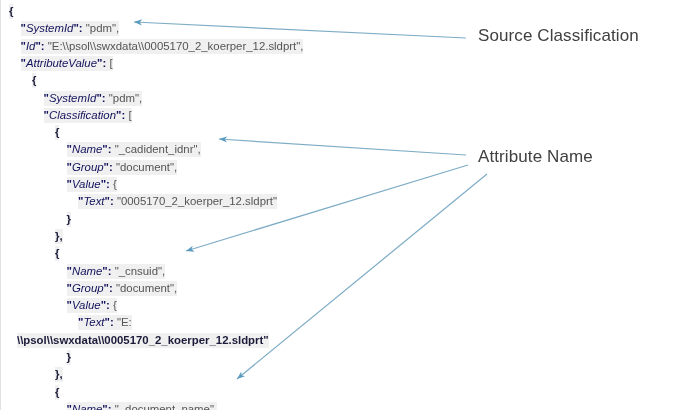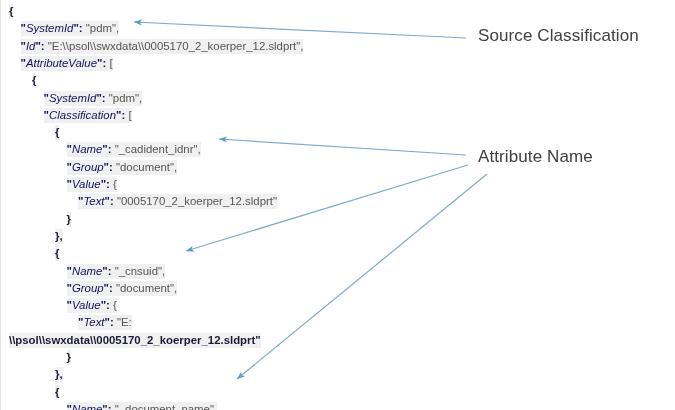--- a/index.html
+++ b/index.html
@@ -98,21 +98,21 @@
       <div class="code-line" style="top: 159.7px; left: 65.5px;"><span class="seg"><span class="kp">"</span><span class="k">Group</span><span class="kp">":</span> <span class="v">"document",</span></span></div>
       <div class="code-line" style="top: 177px; left: 65.5px;"><span class="seg"><span class="kp">"</span><span class="k">Value</span><span class="kp">":</span> <span class="v">{</span></span></div>
       <div class="code-line" style="top: 194.3px; left: 77px;"><span class="seg"><span class="kp">"</span><span class="k">Text</span><span class="kp">":</span> <span class="v">"0005170_2_koerper_12.sldprt"</span></span></div>
       <div class="code-line" style="top: 211.6px; left: 65.5px;"><span class="seg"><span class="brace">}</span></span></div>
       <div class="code-line" style="top: 228.9px; left: 54px;"><span class="seg"><span class="brace">},</span></span></div>
       <div class="code-line" style="top: 246.2px; left: 54px;"><span class="seg"><span class="brace">{</span></span></div>
       <div class="code-line" style="top: 263.5px; left: 65.5px;"><span class="seg"><span class="kp">"</span><span class="k">Name</span><span class="kp">":</span> <span class="v">"_cnsuid",</span></span></div>
       <div class="code-line" style="top: 280.8px; left: 65.5px;"><span class="seg"><span class="kp">"</span><span class="k">Group</span><span class="kp">":</span> <span class="v">"document",</span></span></div>
       <div class="code-line" style="top: 298.1px; left: 65.5px;"><span class="seg"><span class="kp">"</span><span class="k">Value</span><span class="kp">":</span> <span class="v">{</span></span></div>
       <div class="code-line" style="top: 315.4px; left: 77px;"><span class="seg"><span class="kp">"</span><span class="k">Text</span><span class="kp">":</span> <span class="v">"E:</span></span></div>
-      <div class="code-line" style="top: 332.7px; left: 8px;"><span class="seg"><span class="brace">\\psol\\swxdata\\0005170_2_koerper_12.sldprt"</span></span></div>
+      <div class="code-line" style="top: 332.7px; left: 16px;"><span class="seg"><span class="brace">\\psol\\swxdata\\0005170_2_koerper_12.sldprt"</span></span></div>
       <div class="code-line" style="top: 350px; left: 65.5px;"><span class="seg"><span class="brace">}</span></span></div>
       <div class="code-line" style="top: 367.3px; left: 54px;"><span class="seg"><span class="brace">},</span></span></div>
       <div class="code-line" style="top: 384.6px; left: 54px;"><span class="seg"><span class="brace">{</span></span></div>
       <div class="code-line" style="top: 401.9px; left: 65.5px;"><span class="seg"><span class="kp">"</span><span class="k">Name</span><span class="kp">":</span> <span class="v">"_document_name",</span></span></div>
     </div>
 
   <svg id="annotation-svg" viewBox="0 0 675 410" xmlns="http://www.w3.org/2000/svg">
     <defs>
       <marker id="ah" markerWidth="9" markerHeight="7" refX="8" refY="3.5" orient="auto" markerUnits="userSpaceOnUse">
         <path d="M 8,3.5 L 0,0.4 L 2.2,3.5 L 0,6.6 Z" fill="#5b9bbf"></path>

